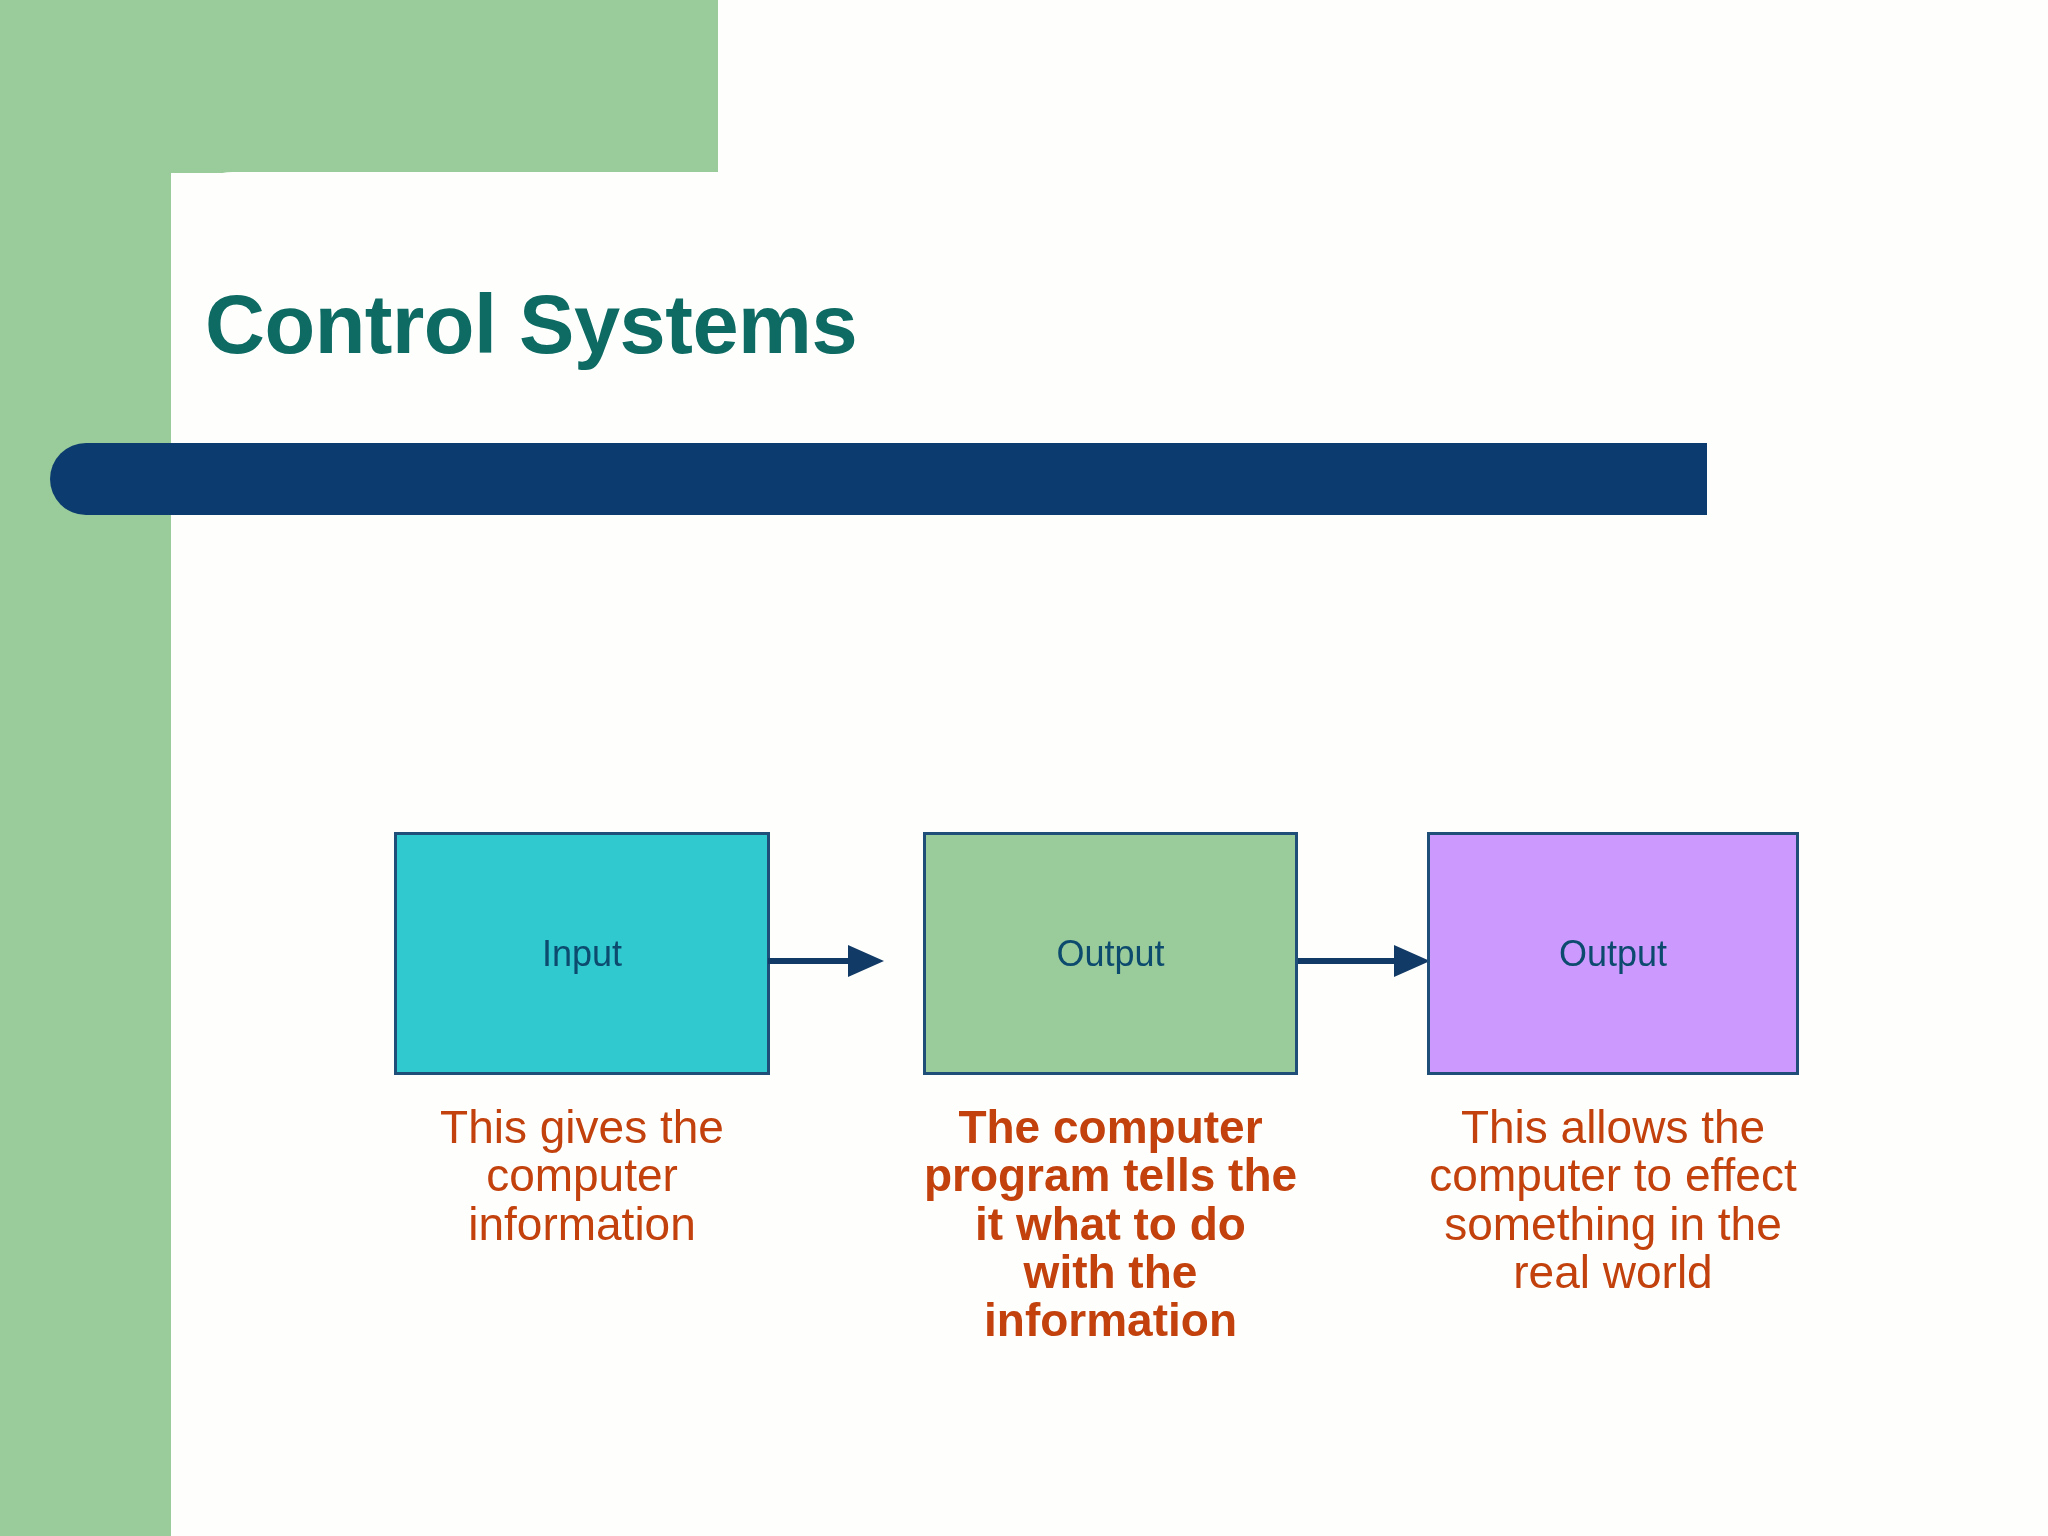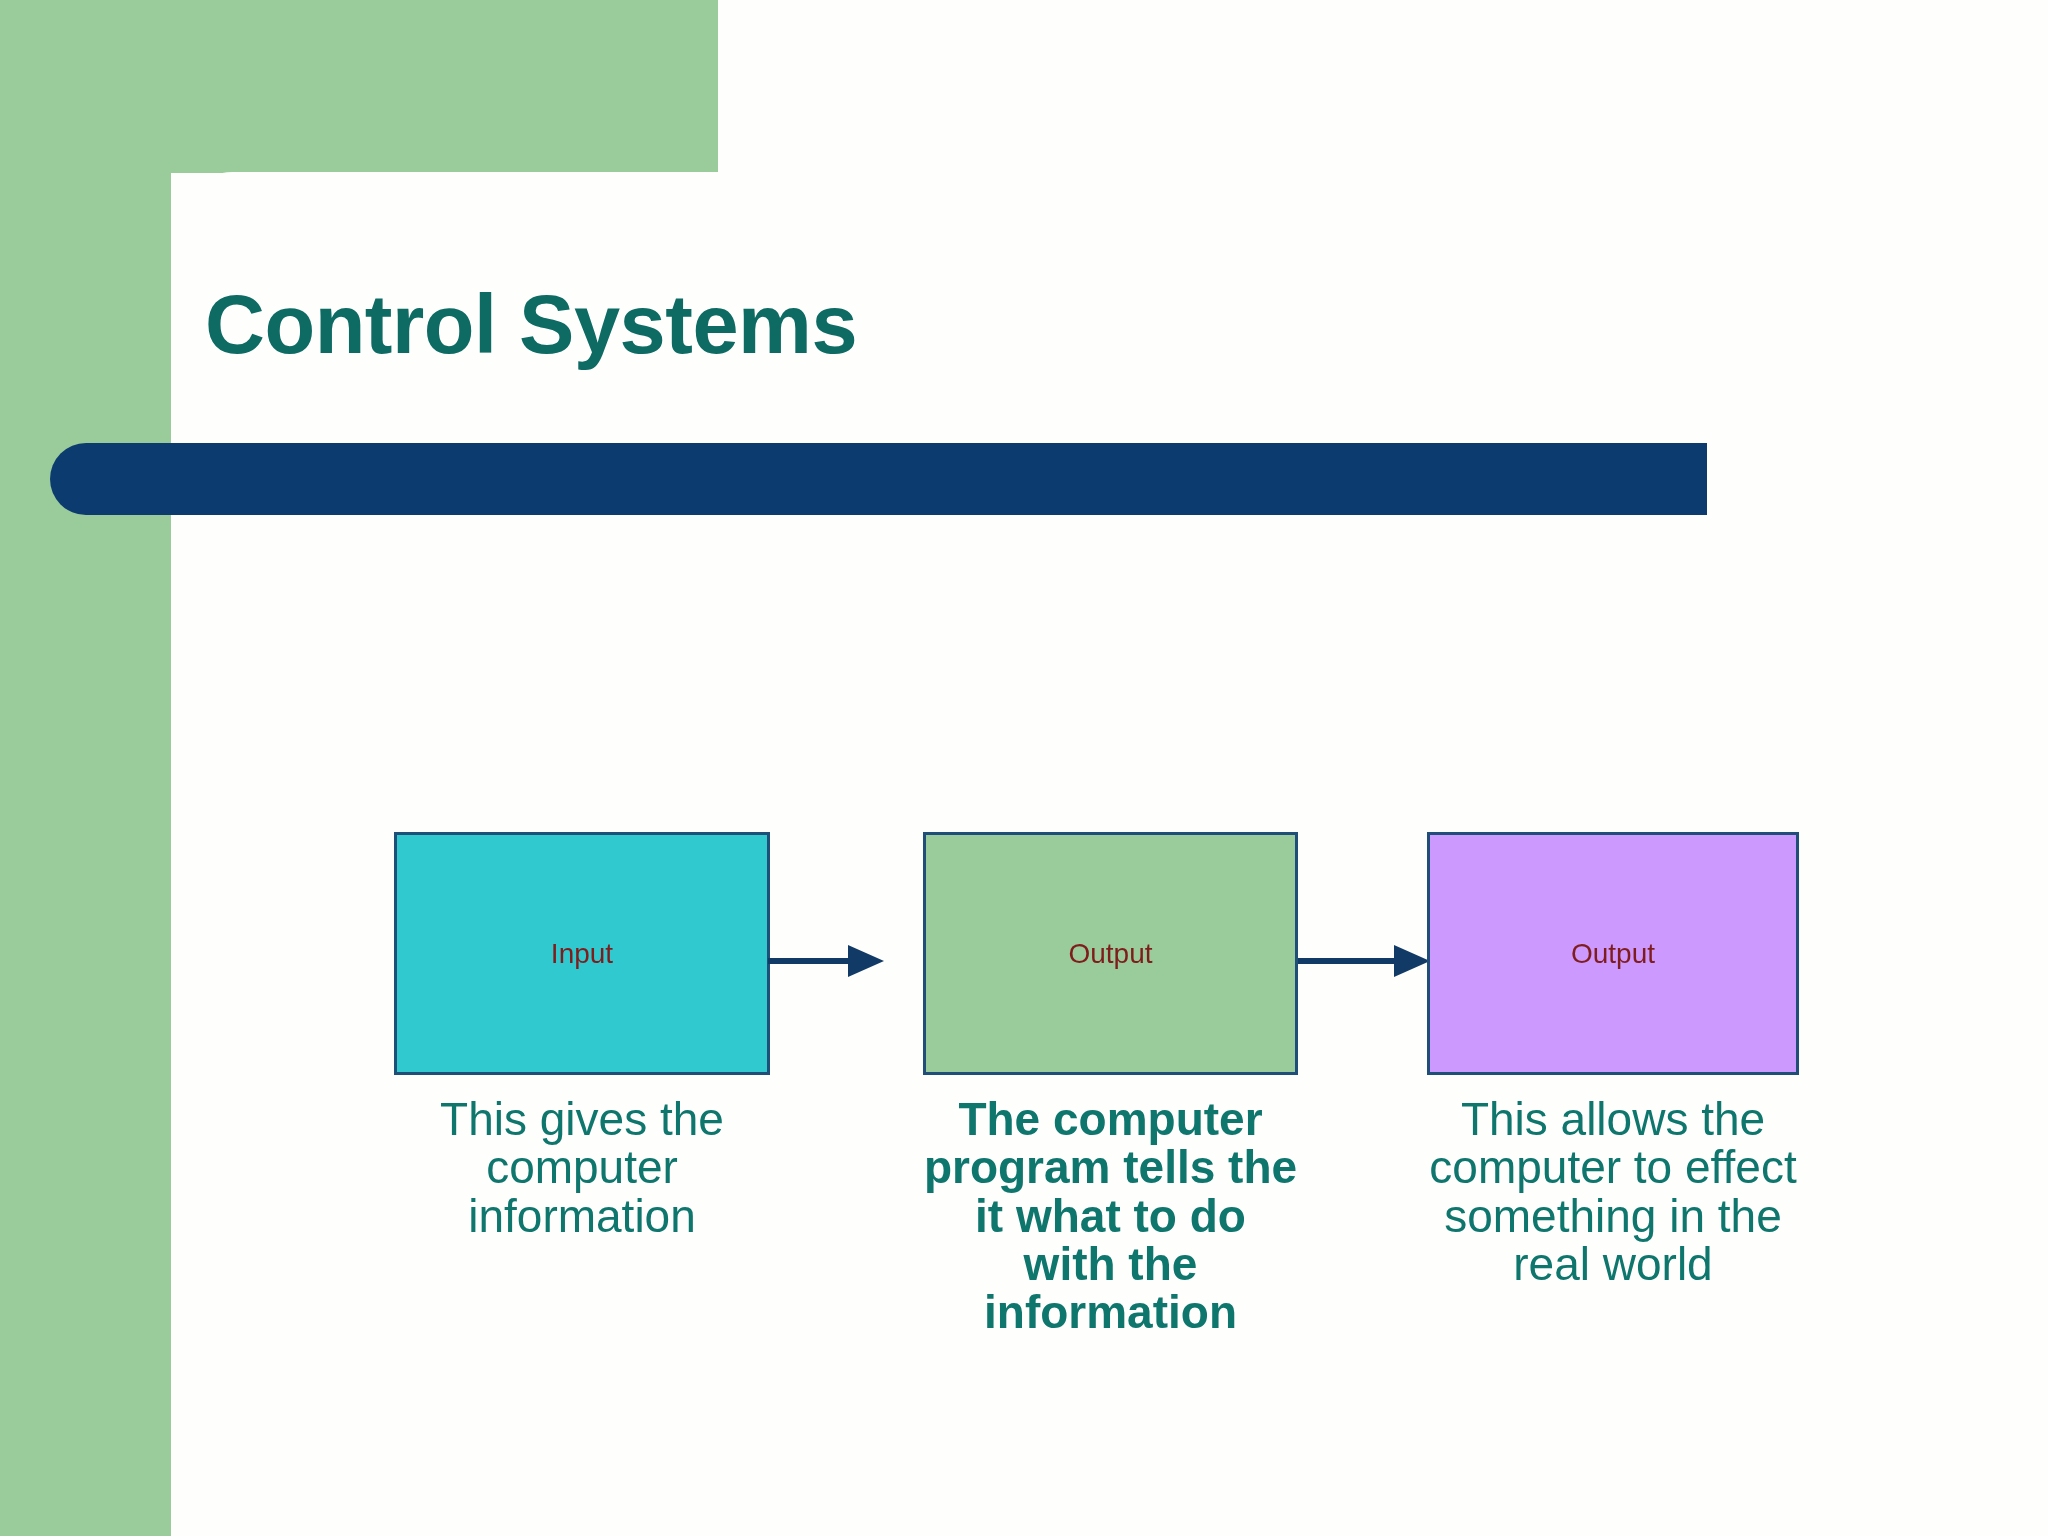--- a/index.html
+++ b/index.html
@@ -77,28 +77,28 @@
   .flow-col {
     position: absolute;
     top: 832px;
   }
   .flow-box {
     box-sizing: border-box;
     border: 3px solid #1F4E79;
     display: flex;
     align-items: center;
     justify-content: center;
-    font-size: 28px;
-    color: #7f1d1d;
+    font-size: 36px;
+    color: #0c4a6e;
     line-height: 1;
   }
   .flow-caption {
-    margin-top: 20px;
+    margin-top: 28px;
     font-size: 46px;
-    color: #0f766e;
+    color: #c2410c;
     text-align: center;
     line-height: 1.05;
   }
   .col-input   { left: 394px; }
   .col-process { left: 923px; }
   .col-output  { left: 1427px; }
 
   .box-input   { width: 376px; height: 243px; background: #31C9D0; }
   .box-process { width: 375px; height: 243px; background: #9ACB9A; }
   .box-output  { width: 372px; height: 243px; background: #CC99FF; align-items: center; }

